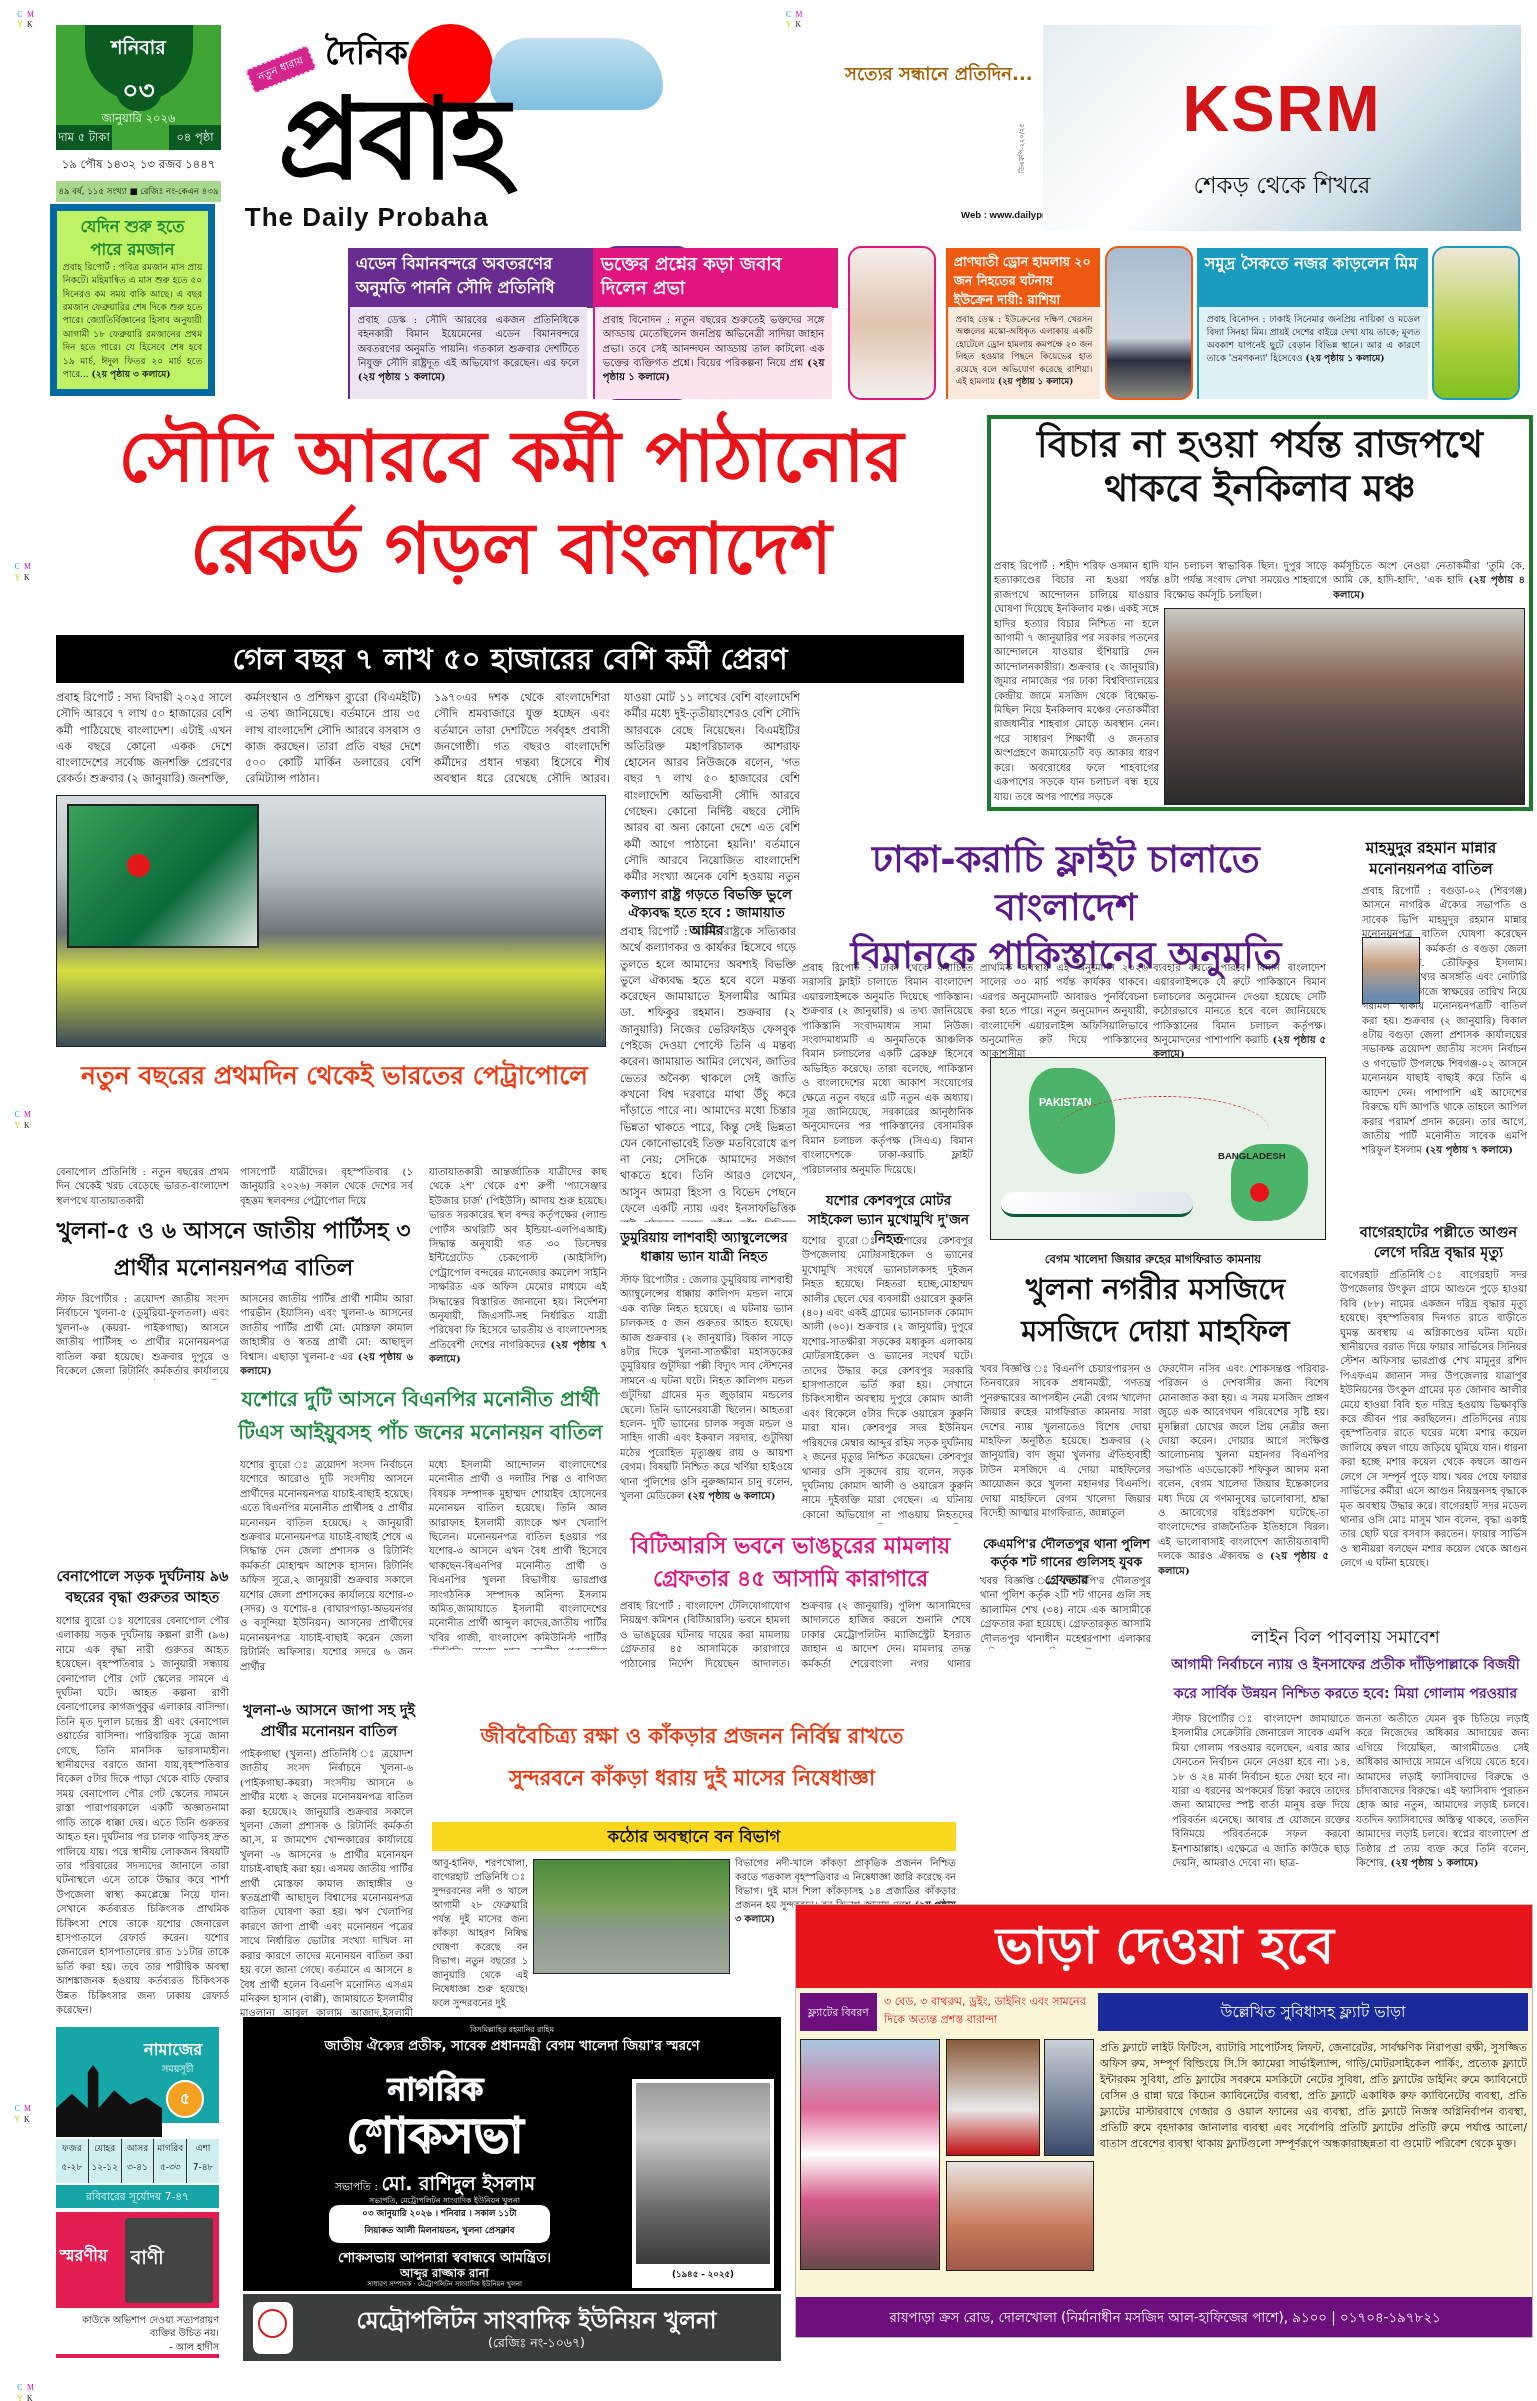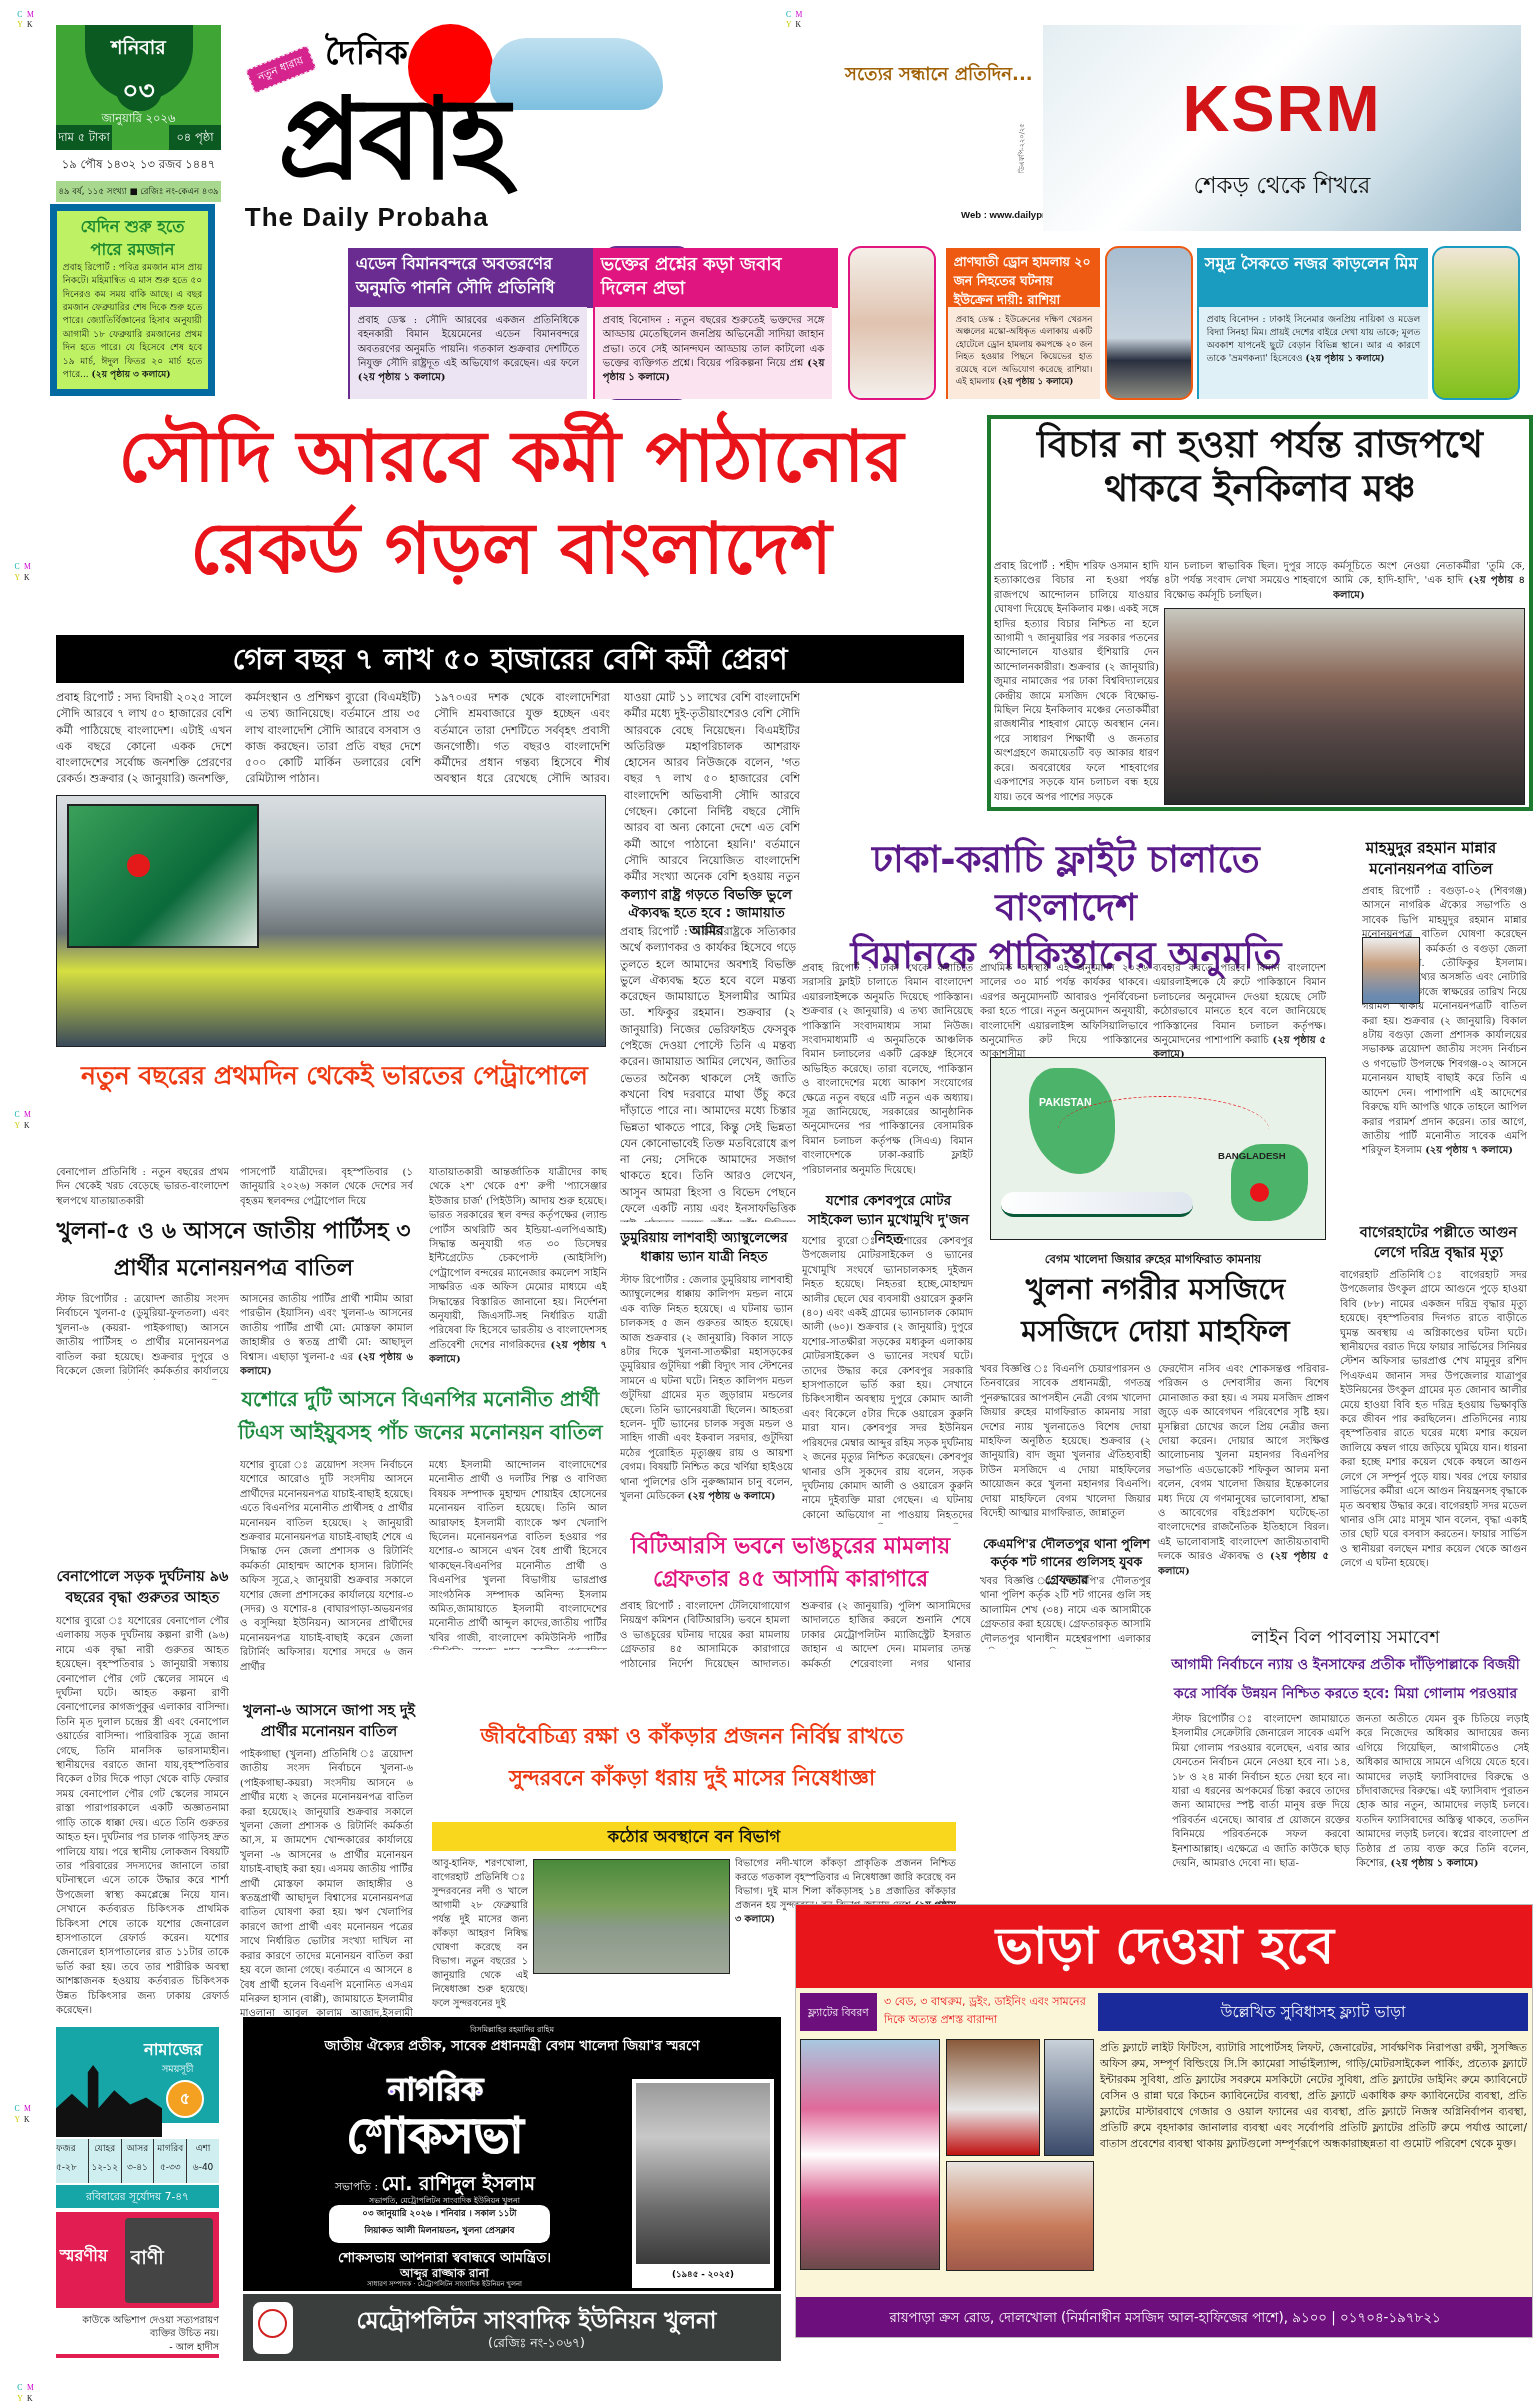--- a/index.html
+++ b/index.html
@@ -198,39 +198,39 @@
 <div class="col body-text" style="left:735px;top:1856px;width:221px;height:173px;overflow:hidden;font-size:9.6px;line-height:14px"><span>বিভাগের নদী-খালে কাঁকড়া প্রাকৃতিক প্রজনন নিশ্চিত করতে গতকাল বৃহস্পতিবার এ নিষেধাজ্ঞা জারি করেছে বন বিভাগ। দুই মাস শিলা কাঁকড়াসহ ১৪ প্রজাতির কাঁকড়ার প্রজনন হয় সুন্দরবনে। বন বিভাগ জানায়,দেশে</span> <span class="cont">(২য় পৃষ্ঠায় ৩ কলামে)</span></div>
 
 <div class="abs" style="left:56px;top:2027px;width:163px;height:181px">
   <div class="abs" style="left:0;top:0;width:163px;height:96px;background:#16a6a8">
     <div class="abs" style="left:0;top:38px;width:106px;height:72px;background:#111;clip-path:polygon(0 100%,0 60%,15% 40%,30% 60%,30% 10%,35% 0,40% 10%,40% 60%,55% 35%,70% 55%,85% 45%,100% 60%,100% 100%)"></div>
     <div class="abs" style="left:88px;top:9.6px;color:#fff;font-size:16.3px;font-weight:bold">নামাজের</div>
     <div class="abs" style="left:106px;top:35px;color:#fff;font-size:9.6px">সময়সূচী</div>
     <div class="abs" style="left:110px;top:53px;width:38px;height:38px;border-radius:50%;background:#f4a020;border:2.9px solid #fff;color:#fff;text-align:center;line-height:33px;font-weight:bold">৫</div>
   </div>
   <div class="abs" style="left:0;top:112px;width:163px;height:44px;background:#cfeef0;display:flex">
-    <div style="flex:1;font-size:9px;line-height:19px;border-right:1px solid #333">
+    <div style="flex:1;text-align:center;font-size:9px;line-height:19px;border-right:1px solid #333">
         <div>ফজর</div>
         <div>৫-২৮</div>
       </div>
     <div style="flex:1;text-align:center;font-size:9px;line-height:19px;border-right:1px solid #333">
         <div>যোহর</div>
         <div>১২-১২</div>
       </div>
     <div style="flex:1;text-align:center;font-size:9px;line-height:19px;border-right:1px solid #333">
         <div>আসর</div>
         <div>৩-৪১</div>
       </div>
     <div style="flex:1;text-align:center;font-size:9px;line-height:19px;border-right:1px solid #333">
         <div>মাগরিব</div>
         <div>৫-৩৩</div>
       </div>
     <div style="flex:1;text-align:center;font-size:9px;line-height:19px">
         <div>এশা</div>
-        <div>৬-40</div>
+        <div>7-৪৮</div>
       </div>
   </div>
   <div class="abs" style="left:0;top:158px;width:163px;height:23px;background:#16a6a8;color:#fff;font-size:10.6px;line-height:23px;text-align:center">রবিবারের সূর্যোদয় 7-৪৭</div>
 </div>
 
 <div class="abs" style="left:56px;top:2212px;width:163px;height:96px;background:#e21d52">
   <div class="abs" style="left:3.8px;top:31px;color:#fff;font-size:16.3px;font-weight:bold">স্মরণীয়</div>
   <div class="abs" style="left:69px;top:5.8px;width:88px;height:85px;background:#444;border-radius:3.8px">
     <div class="abs" style="left:5.8px;top:25px;color:#fff;font-size:19px;font-weight:bold">বাণী</div>
   </div>

